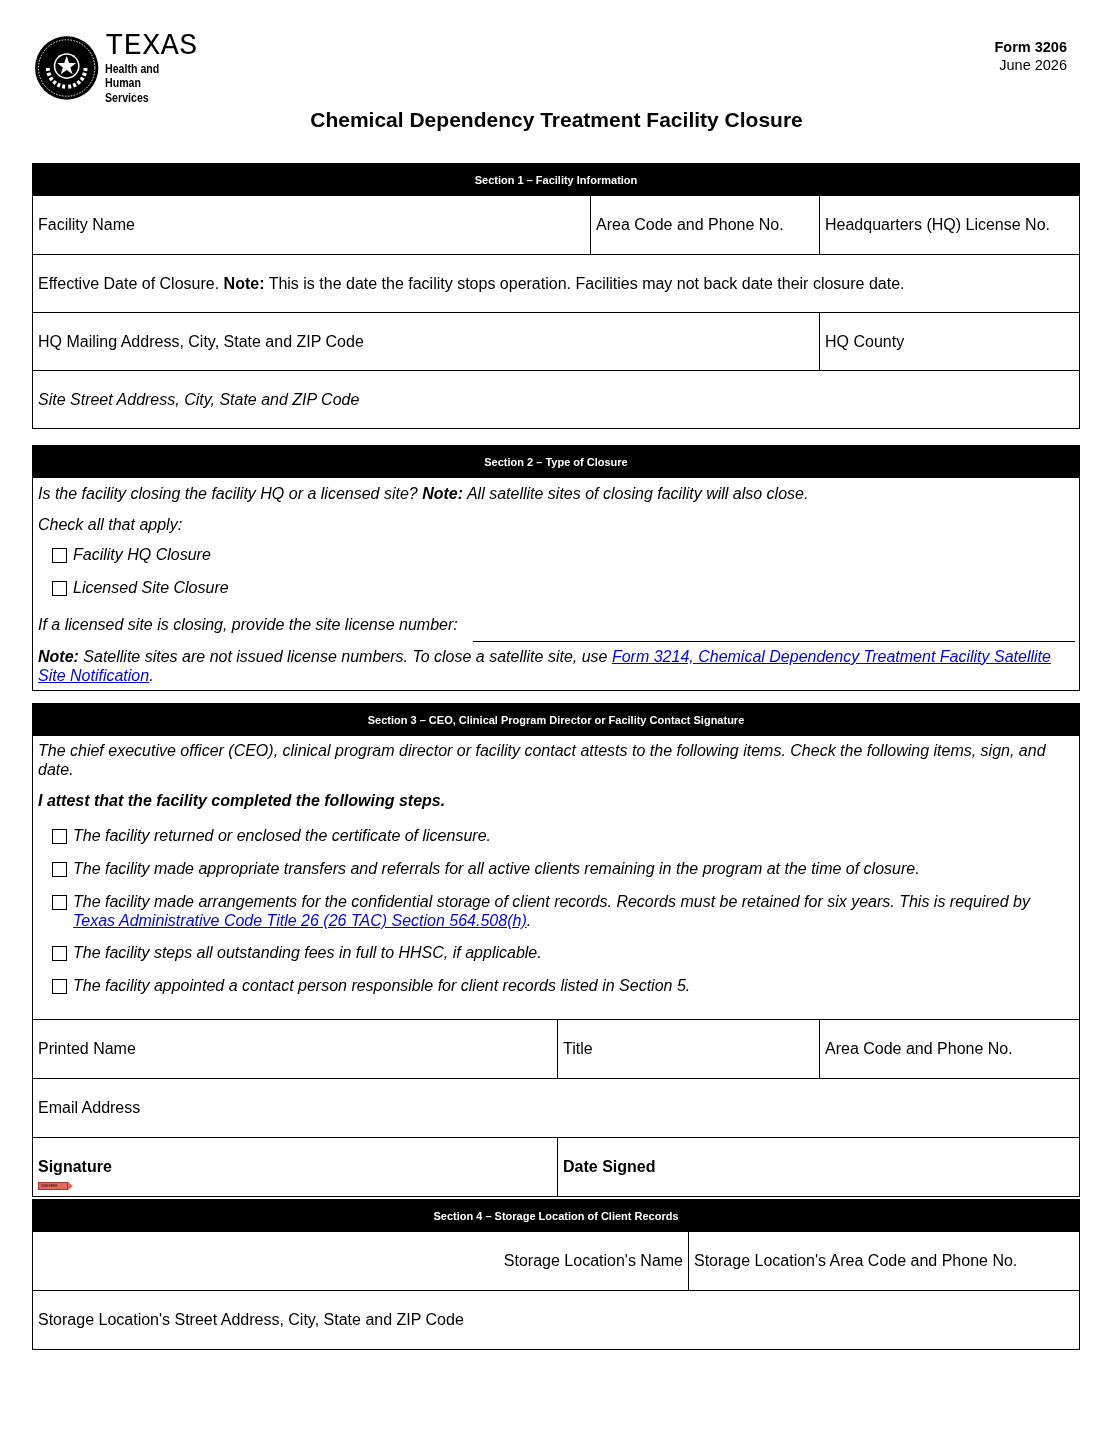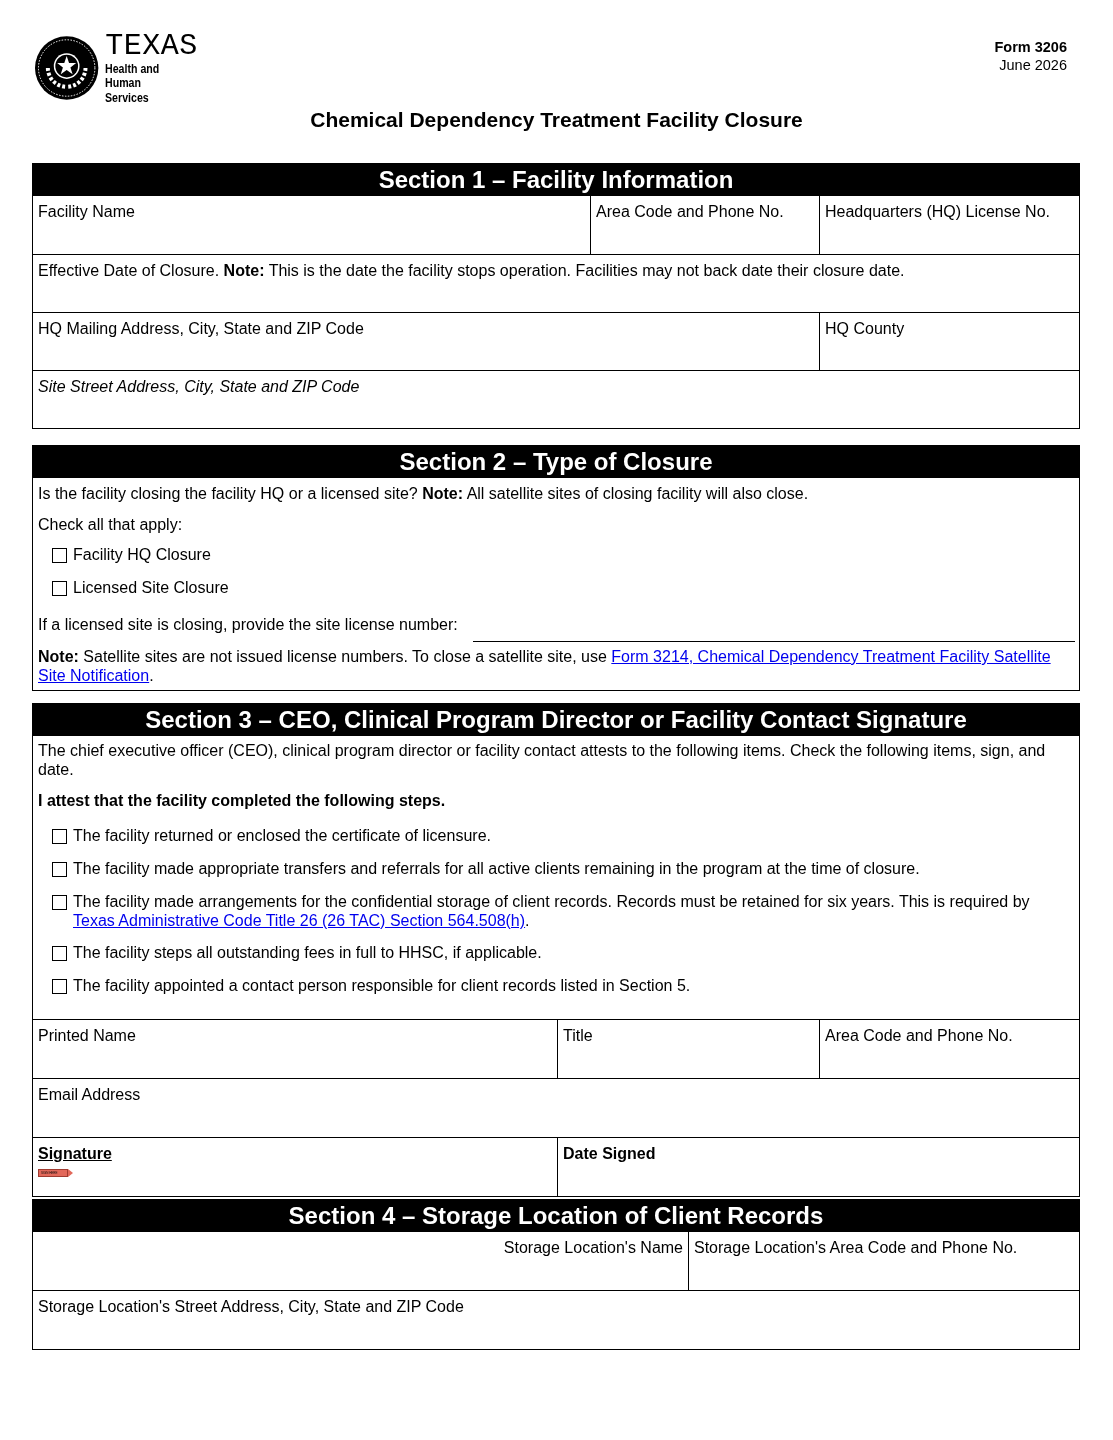--- a/index.html
+++ b/index.html
@@ -7,26 +7,26 @@
   .logo { position: absolute; left: 34px; top: 32px; width: 180px; height: 72px; display: flex; align-items: center; }
   .seal { width: 66px; height: 66px; }
   .logo-text { margin-left: 6px; line-height: 1; }
   .logo-texas { font-family: Liberation Mono, monospace; font-size: 30px; letter-spacing: 0.5px; display: block; }
   .logo-sub { font-family: "Liberation Sans", sans-serif; font-size: 12.5px; font-weight: bold; display: block; margin-top: 1px; line-height: 14px; transform: scaleX(0.85); transform-origin: left; }
   .form-id { position: absolute; right: 46px; top: 38px; text-align: right; font-size: 14.5px; line-height: 18px; }
   .form-id .num { font-weight: bold; }
   .title { position: absolute; left: 0; right: 0; top: 108px; text-align: center; font-weight: bold; font-size: 21px; }
 
   .section { position: absolute; left: 32px; width: 1048px; border: 1px solid #000; box-sizing: border-box; }
-  .sec-head { background: #000; color: #fff; text-align: center; font-weight: bold; font-size: 24px; height: 32px; line-height: 32px; }
+  .sec-head { background: #000; color: #fff; text-align: center; font-weight: bold; font-size: 11px; height: 32px; line-height: 32px; }
   .row { display: flex; border-top: 1px solid #000; height: 58px; box-sizing: border-box; }
   .row:first-of-type { border-top: none; }
-  .cell { border-left: 1px solid #000; padding: 7px 5px; box-sizing: border-box; font-size: 16px; }
+  .cell { border-left: 1px solid #000; padding: 20px 5px; box-sizing: border-box; font-size: 16px; }
   .cell:first-child { border-left: none; }
-  .body-pad { padding: 4px 5px; font-size: 16px; }
+  .body-pad { padding: 4px 5px; font-size: 16px; font-style: italic; }
   .p { margin: 0; line-height: 19px; }
   .cb-line { display: flex; align-items: flex-start; margin-left: 14px; line-height: 19px; }
   .cb { width: 15px; height: 15px; border: 1px solid #000; box-sizing: border-box; margin-right: 6px; margin-top: 3px; flex: none; background: #fff; }
   a.link { color: #0000ee; text-decoration: underline; }
   .flag { display: inline-block; position: relative; width: 30px; height: 8px; background: #e2685a; border: 1px solid #a03b30; box-sizing: border-box; margin-top: 1px; }
   .flag::after { content: ""; position: absolute; right: -6px; top: -1px; border-left: 5px solid #e2685a; border-top: 4px solid transparent; border-bottom: 4px solid transparent; }
   .flag-text { font-size: 3px; color: #000; position: absolute; left: 2px; top: 1px; line-height: 4px; }
   .underline-field { position: absolute; left: 440px; right: 4px; border-bottom: 1px solid #000; height: 0; }
 </style>
 </head>
@@ -135,21 +135,21 @@
   </div>
   <div class="row" style="border-top:1px solid #000; height:59px;">
     <div class="cell" style="width:524px;"><span>Printed Name</span></div>
     <div class="cell" style="width:262px;"><span>Title</span></div>
     <div class="cell" style="flex:1;"><span>Area Code and Phone No.</span></div>
   </div>
   <div class="row" style="height:59px;">
     <div class="cell" style="flex:1;"><span>Email Address</span></div>
   </div>
   <div class="row" style="height:59px;">
-    <div class="cell" style="width:524px;text-decoration:underline;">
+    <div class="cell" style="width:524px;">
       <div style="font-weight:bold;">Signature</div>
       <span class="flag"><span class="flag-text">SIGN HERE</span></span>
     </div>
     <div class="cell" style="flex:1; font-weight:bold;"><span>Date Signed</span></div>
   </div>
 </div>
 
 <div class="section" style="top:1199px;">
   <div class="sec-head">Section 4 – Storage Location of Client Records</div>
   <div class="row" style="border-top:none;">

